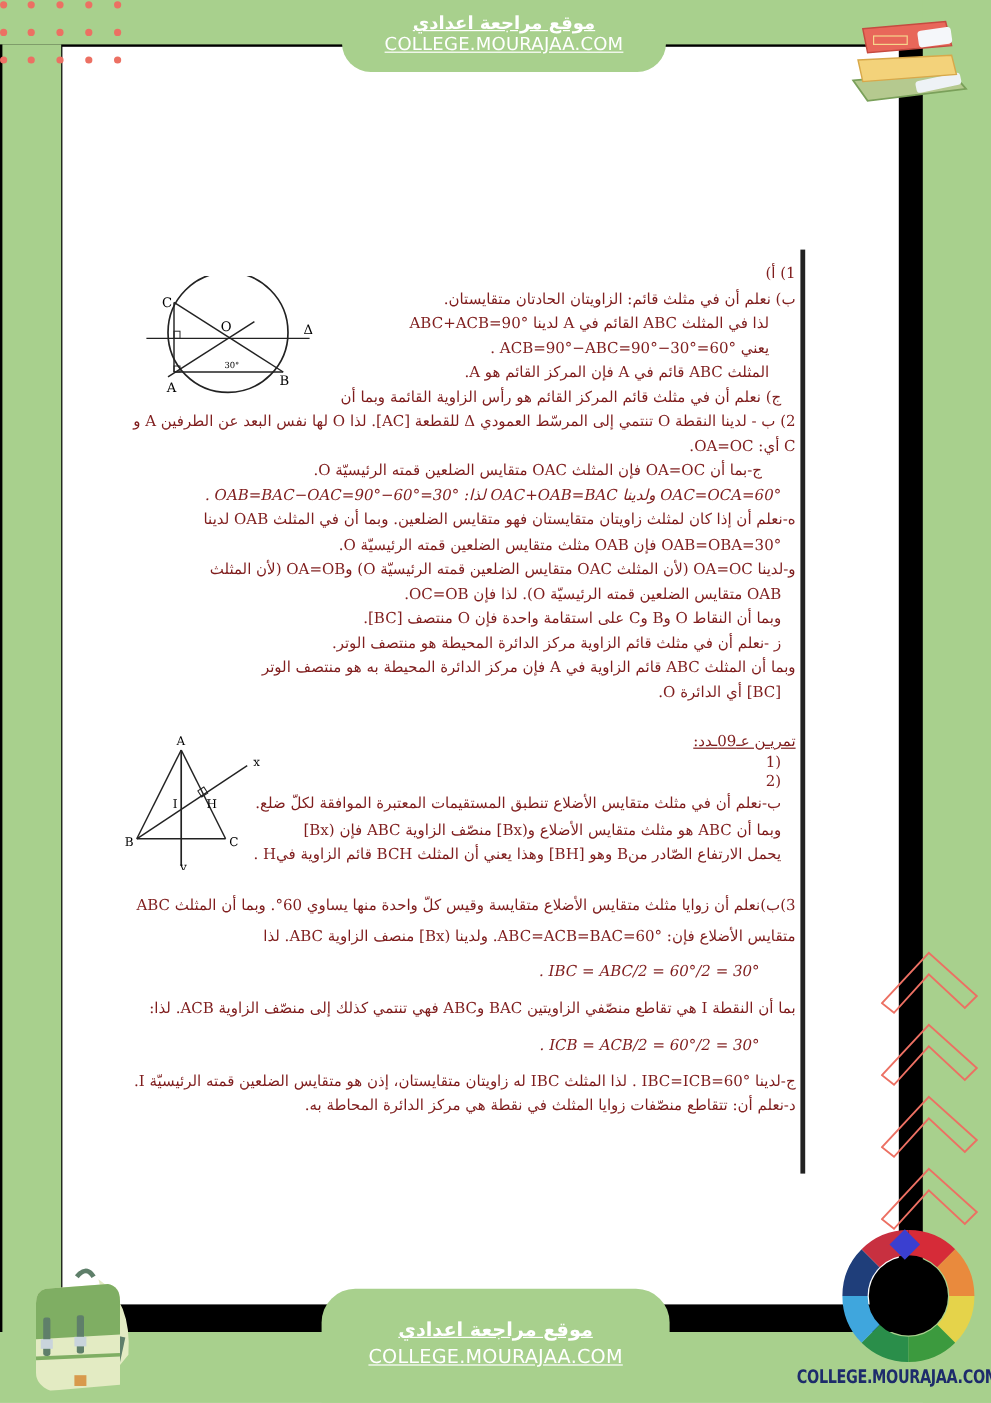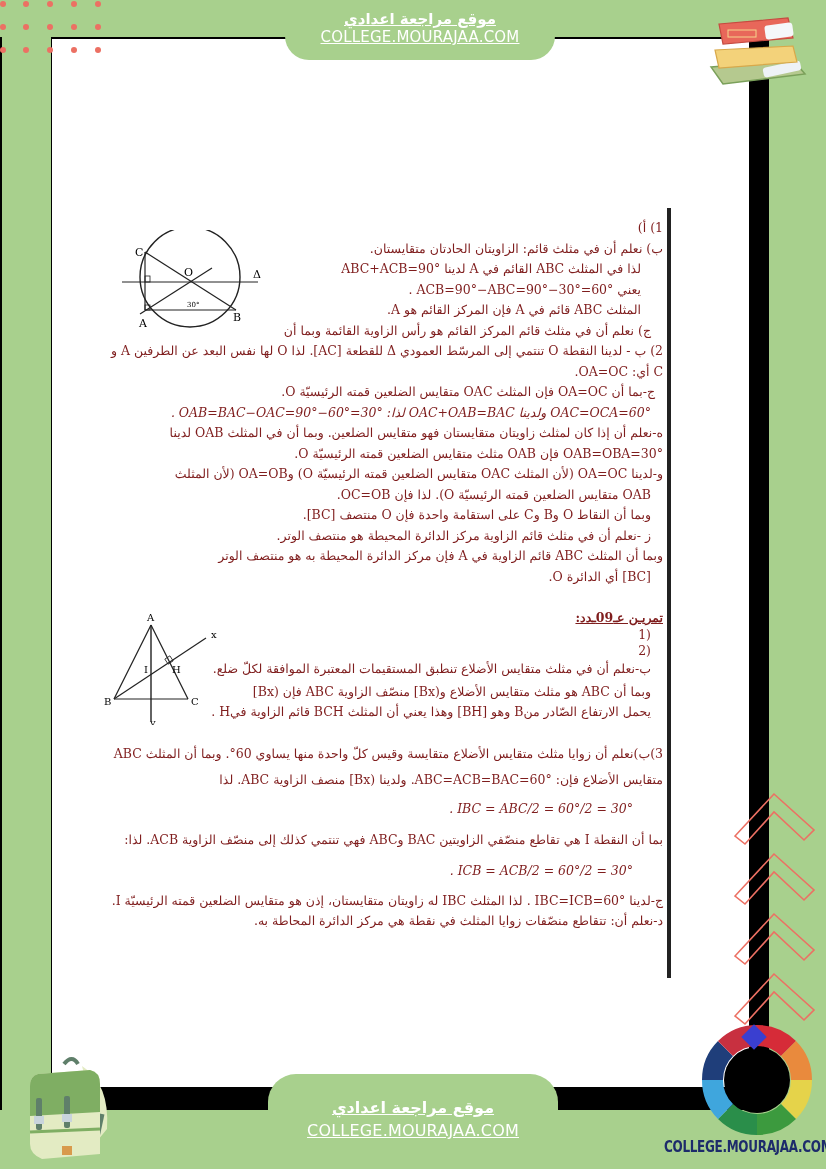--- a/index.html
+++ b/index.html
@@ -15,21 +15,21 @@
   .banner-top { position:absolute; left:285px; top:0; width:270px; height:60px; background:#a8d08d; border-radius:0 0 24px 24px; text-align:center; color:#fff; }
   .banner-bottom { position:absolute; left:268px; top:1074px; width:290px; height:95px; background:#a8d08d; border-radius:28px 28px 0 0; text-align:center; color:#fff; }
   .banner-ar { font-family:"DejaVu Sans", sans-serif; font-weight:bold; font-size:15px; text-decoration:underline; direction:rtl; }
   .banner-en { font-family:"DejaVu Sans", sans-serif; font-size:15px; text-decoration:underline; letter-spacing:0.2px; }
   .banner-top .banner-ar { margin-top:10px; }
   .banner-bottom .banner-ar { margin-top:24px; font-size:16px; }
   .banner-bottom .banner-en { font-size:16px; margin-top:4px; }
   .doc-rule { position:absolute; left:667px; top:208px; width:4px; height:770px; background:#222; }
   .text-block { position:absolute; direction:rtl; text-align:right; font-size:12.5px; color:#7f1d1d; line-height:20.5px; }
   .line { white-space:nowrap; }
-  .heading-ex { text-decoration:underline; font-weight:bold; }
+  .heading-ex { text-decoration:underline; font-weight:normal; }
   .footer-brand { position:absolute; left:664px; top:1140px; font-family:"DejaVu Sans", sans-serif; font-weight:bold; font-size:12px; color:#1d2b6b; letter-spacing:-0.3px; transform:scaleY(1.3); }
   svg { position:absolute; }
 </style>
 </head>
 <body>
 
 <div class="green-top"></div>
 <div class="frame-black"></div>
 <div class="green-left"></div>
 <div class="green-right"></div>
@@ -92,24 +92,24 @@
   <div class="line">ب) نعلم أن في مثلث قائم: الزاويتان الحادتان متقايستان.</div>
   <div class="line" style="margin-right:22px">لذا في المثلث ABC القائم في A لدينا ABC+ACB=90°</div>
   <div class="line" style="margin-right:22px">يعني ACB=90°−ABC=90°−30°=60° .</div>
   <div class="line" style="margin-right:22px">المثلث ABC قائم في A فإن المركز القائم هو A.</div>
   <div class="line" style="margin-right:12px">ج) نعلم أن في مثلث قائم المركز القائم هو رأس الزاوية القائمة وبما أن</div>
 </div>
 
 <div class="text-block" style="left:120px;top:341px;width:543px;">
   <div class="line">2) ب - لدينا النقطة O تنتمي إلى المرسّط العمودي Δ للقطعة [AC]. لذا O لها نفس البعد عن الطرفين A و</div>
   <div class="line">C أي: OA=OC.</div>
-  <div class="line" style="margin-right:8px">ج-بما أن OA=OC فإن المثلث OAC متقايس الضلعين قمته الرئيسيّة O.</div>
+  <div class="line" style="margin-right:28px">ج-بما أن OA=OC فإن المثلث OAC متقايس الضلعين قمته الرئيسيّة O.</div>
   <div class="line" style="margin-right:12px;font-style:italic">OAC=OCA=60° ولدينا OAC+OAB=BAC لذا: OAB=BAC−OAC=90°−60°=30° .</div>
   <div class="line">ه-نعلم أن إذا كان لمثلث زاويتان متقايستان فهو متقايس الضلعين. وبما أن في المثلث OAB لدينا</div>
-  <div class="line" style="">OAB=OBA=30° فإن OAB مثلث متقايس الضلعين قمته الرئيسيّة O.</div>
+  <div class="line" style="margin-right:12px">OAB=OBA=30° فإن OAB مثلث متقايس الضلعين قمته الرئيسيّة O.</div>
   <div class="line">و-لدينا OA=OC (لأن المثلث OAC متقايس الضلعين قمته الرئيسيّة O) وOA=OB (لأن المثلث</div>
   <div class="line" style="margin-right:12px">OAB متقايس الضلعين قمته الرئيسيّة O). لذا فإن OC=OB.</div>
   <div class="line" style="margin-right:12px">وبما أن النقاط O وB وC على استقامة واحدة فإن O منتصف [BC].</div>
   <div class="line" style="margin-right:12px">ز -نعلم أن في مثلث قائم الزاوية مركز الدائرة المحيطة هو منتصف الوتر.</div>
   <div class="line">وبما أن المثلث ABC قائم الزاوية في A فإن مركز الدائرة المحيطة به هو منتصف الوتر</div>
   <div class="line" style="margin-right:12px">[BC] أي الدائرة O.</div>
 </div>
 
 <div class="text-block" style="left:480px;top:608px;width:183px;">
   <div class="line heading-ex">تمريـن عـ09ـدد:</div>

